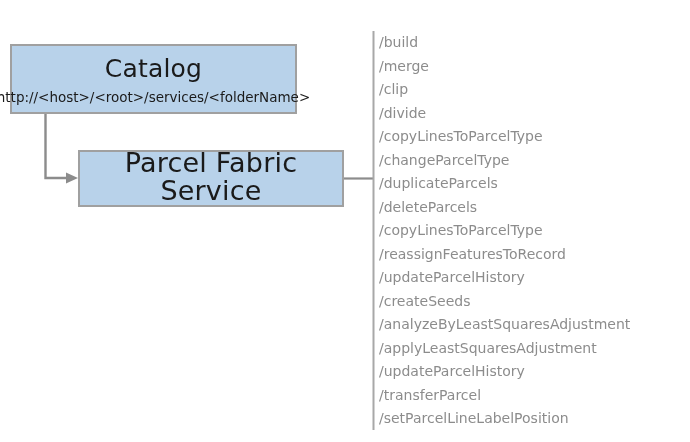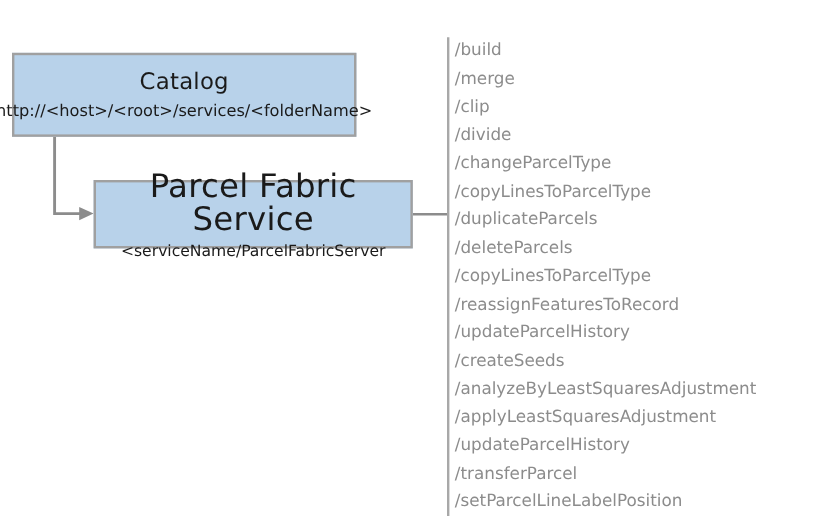--- a/index.html
+++ b/index.html
@@ -46,21 +46,21 @@
   }
 
   #catalog-node {
     left: 10px;
     top: 44px;
     width: 287px;
     height: 70px;
     padding-top: 2px;
   }
   #catalog-node .node-title {
-    font-size: 19px;
+    font-size: 25px;
     margin-bottom: 7px;
   }
   #catalog-node .node-sub {
     font-size: 13.5px;
   }
 
   #service-node {
     left: 78px;
     top: 150px;
     width: 266px;
@@ -118,30 +118,29 @@
     <path d="M 373.5 31 L 373.5 430" fill="none" stroke="#a8a8a8" stroke-width="2" stroke-linecap="butt"></path>
   </svg>
 
   <div class="node" id="catalog-node">
     <div class="node-title">Catalog</div>
     <div class="node-sub">http://&lt;host&gt;/&lt;root&gt;/services/&lt;folderName&gt;</div>
   </div>
 
   <div class="node" id="service-node">
     <div class="node-title">Parcel Fabric Service</div>
-    <div class="node-sub">&lt;serviceName/ParcelFabricServer</div>
   </div>
 
   <ul id="operations-list">
     <li>/build</li>
     <li>/merge</li>
     <li>/clip</li>
     <li>/divide</li>
+    <li>/copyLinesToParcelType</li>
     <li>/changeParcelType</li>
-    <li>/copyLinesToParcelType</li>
     <li>/duplicateParcels</li>
     <li>/deleteParcels</li>
     <li>/copyLinesToParcelType</li>
     <li>/reassignFeaturesToRecord</li>
     <li>/updateParcelHistory</li>
     <li>/createSeeds</li>
     <li>/analyzeByLeastSquaresAdjustment</li>
     <li>/applyLeastSquaresAdjustment</li>
     <li>/updateParcelHistory</li>
     <li>/transferParcel</li>

